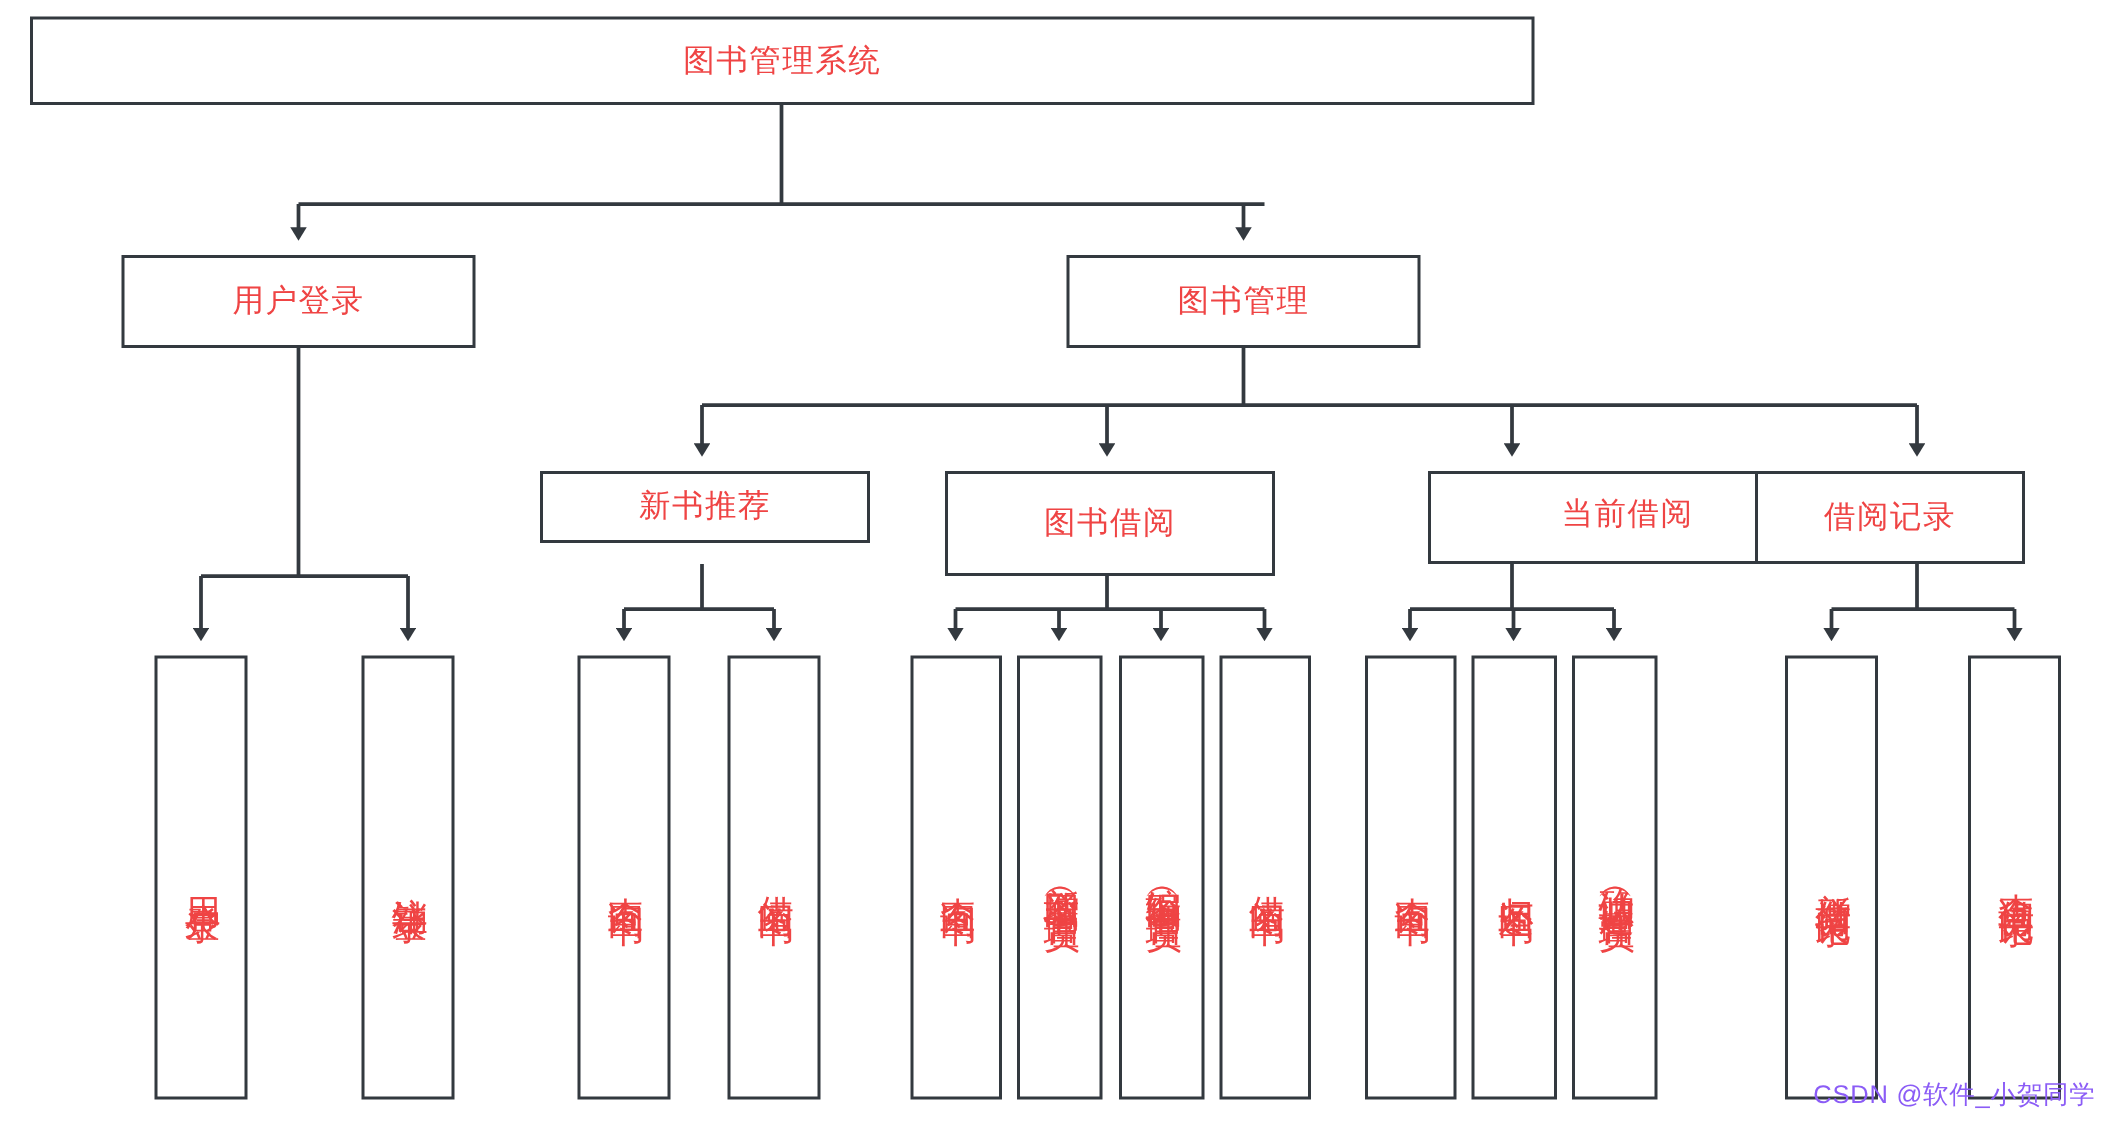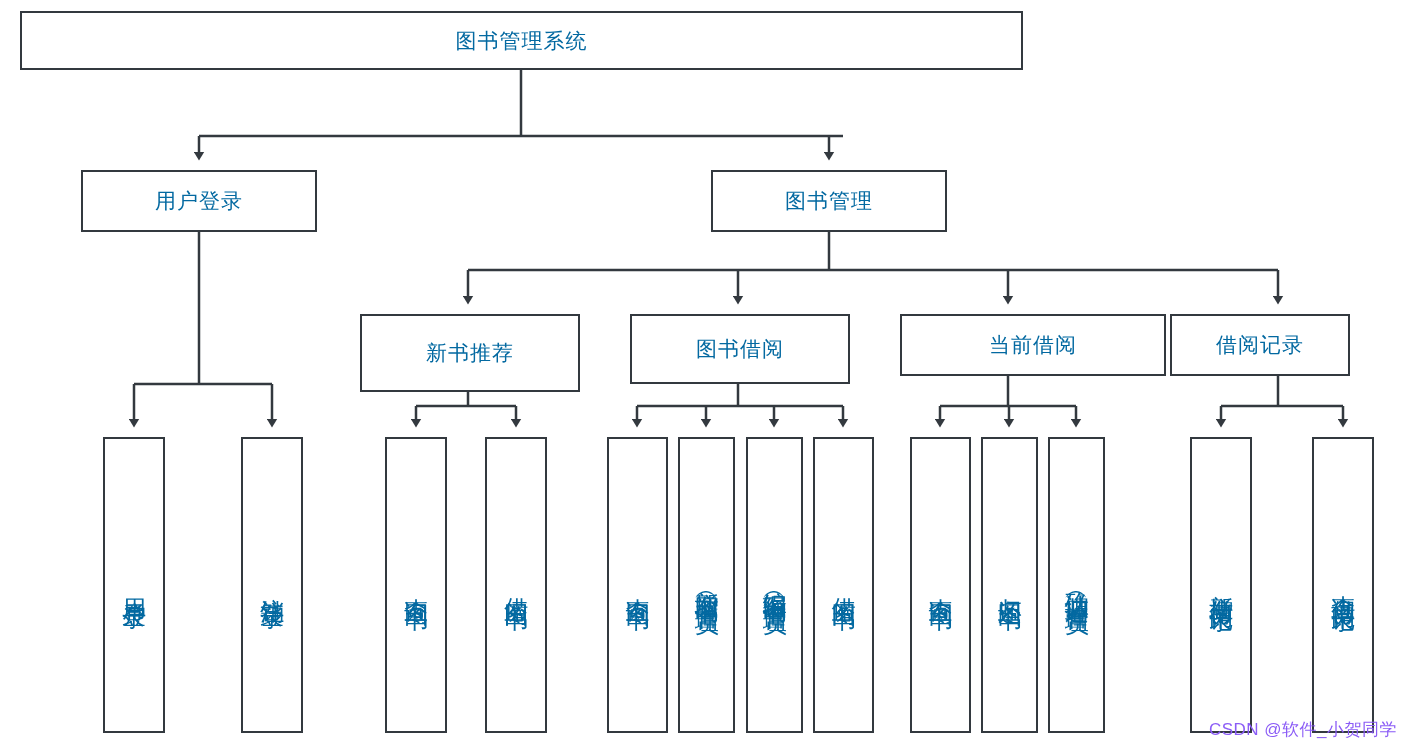--- a/index.html
+++ b/index.html
@@ -26,21 +26,21 @@
     pointer-events: none;
   }
   .node {
     position: absolute;
     box-sizing: border-box;
     border: 2px solid #33393f;
     background: #ffffff;
     display: flex;
     align-items: center;
     justify-content: center;
-    color: #0369a1;
+    color: #ef4444;
   }
   .node.horiz .label {
     font-size: 21px;
     line-height: 1.2;
     letter-spacing: 1px;
     white-space: nowrap;
   }
   .node.vert {
     align-items: center;
     justify-content: center;
@@ -124,27 +124,27 @@
     <span class="label">图书管理系统</span>
   </div>
 
   <div class="node horiz" style="left:81px; top:170px; width:236px; height:62px;">
     <span class="label">用户登录</span>
   </div>
   <div class="node horiz" style="left:711px; top:170px; width:236px; height:62px;">
     <span class="label">图书管理</span>
   </div>
 
-  <div class="node horiz" style="left:360px; top:314px; width:220px; height:78px;">
+  <div class="node horiz" style="left:360px; top:314px; width:220px; height:48px;">
     <span class="label">新书推荐</span>
   </div>
   <div class="node horiz" style="left:630px; top:314px; width:220px; height:70px;">
     <span class="label">图书借阅</span>
   </div>
-  <div class="node horiz" style="left:900px; top:314px; width:266px; height:62px;">
+  <div class="node horiz" style="left:952px; top:314px; width:266px; height:62px;font-family:Liberation Mono, monospace;">
     <span class="label">当前借阅</span>
   </div>
   <div class="node horiz" style="left:1170px; top:314px; width:180px; height:62px;">
     <span class="label">借阅记录</span>
   </div>
 
   <div class="node vert" style="left:103px; top:437px; width:62px; height:296px;">
     <span class="label">用户登录</span>
   </div>
   <div class="node vert" style="left:241px; top:437px; width:62px; height:296px;">

